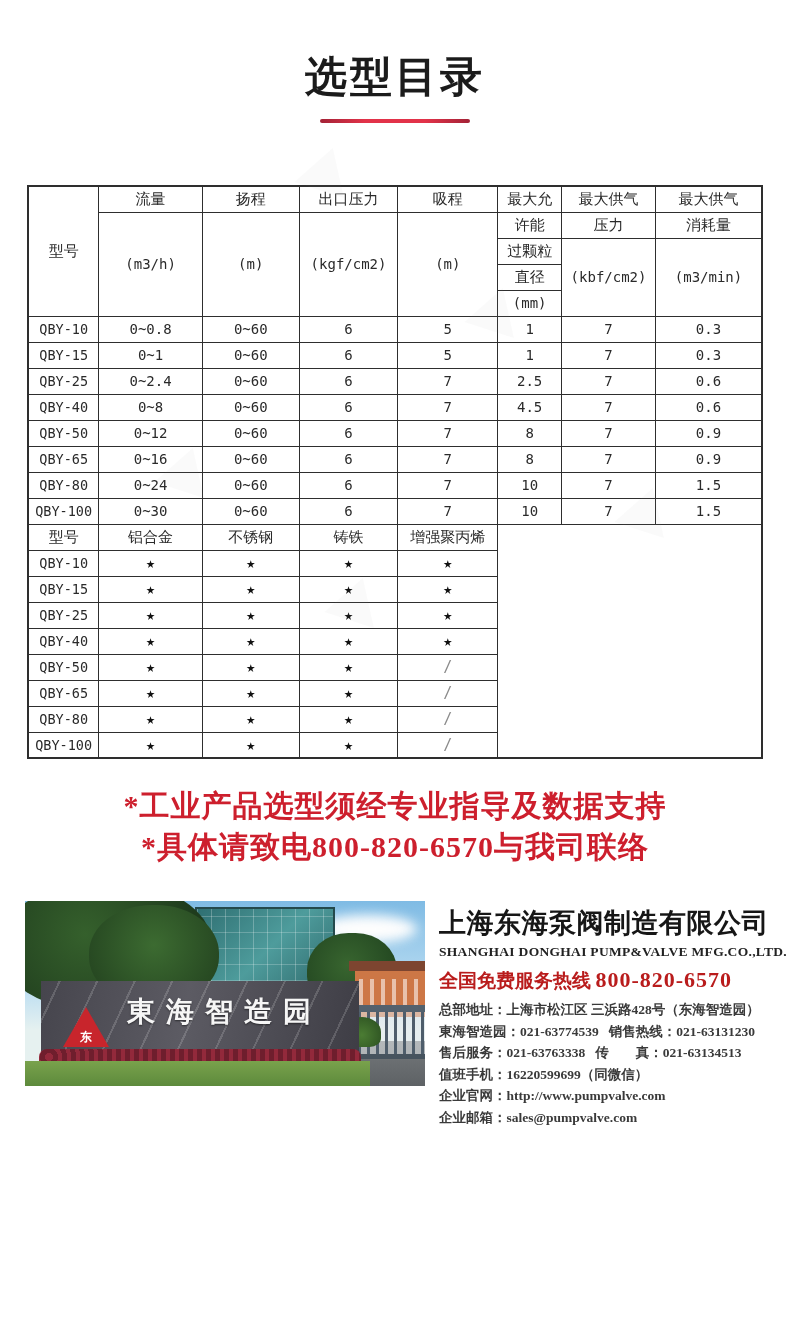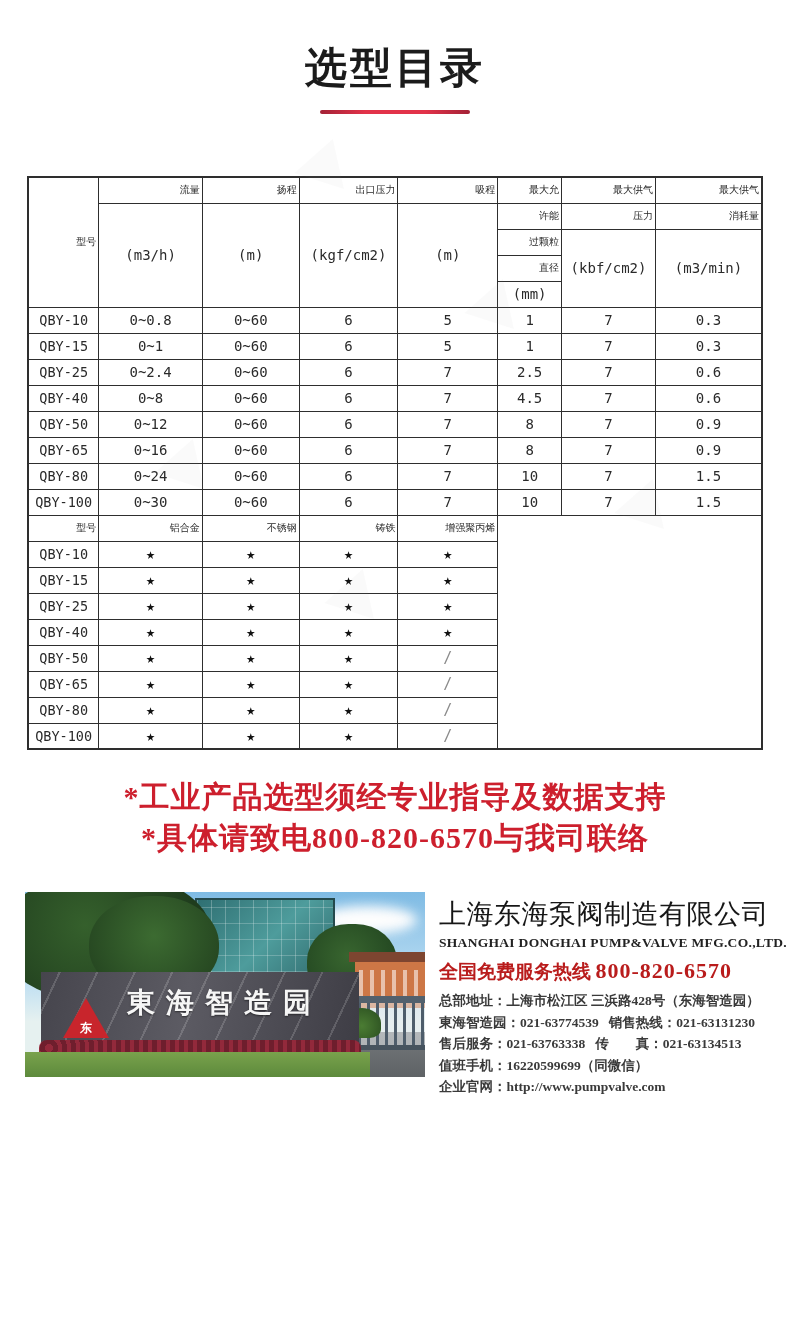--- a/index.html
+++ b/index.html
@@ -1,29 +1,29 @@
 <!DOCTYPE html>
 <html><head>
 <meta charset="utf-8">
 <style>
   * { margin:0; padding:0; box-sizing:border-box; }
   body { background:#ffffff; font-family:"Liberation Sans", sans-serif; }
-  .page { position:relative; width:790px; height:1168px; margin:8px auto; background:#fff; overflow:hidden; }
+  .page { position:relative; width:790px; height:1168px; margin:17px auto; background:#fff; overflow:hidden; }
 
   
   .wm { position:absolute; width:0; height:0; border-left:26px solid transparent; border-right:26px solid transparent; border-bottom:44px solid #9a9a9a; opacity:0.05; transform:rotate(18deg); }
 
   
   .title { margin-top:32px; text-align:center; font-size:42px; font-weight:bold; color:#1b1b1b; letter-spacing:3px; }
   .title-underline { width:150px; height:4px; margin:14px auto 0; border-radius:2px; background:linear-gradient(90deg,#a32236,#e23249 30%,#e23249 70%,#a32236); }
 
   
   table.spec { border-collapse:collapse; table-layout:fixed; width:736px; margin:62px 0 0 27px; border:2px solid #2e2e2e; font-family:"DejaVu Sans Mono", monospace; }
   table.spec td { border:1px solid #2e2e2e; text-align:center; vertical-align:middle; font-size:14px; color:#2a2a2a; height:26px; padding:1px 2px; overflow:hidden; }
-  table.spec td.hcell { font-size:10px;text-align:right; }
+  table.spec td.hcell { font-size:15px; }
   table.spec td.model { font-size:13.5px; }
   table.spec td.star { font-size:15px; color:#111; }
   table.spec td.slash { color:#8a8a8a; }
   table.spec td.empty-cell { background:#fff; }
 
   
   .note { margin:17px 0 0 30px; font-size:14px; color:#3c3c3c; letter-spacing:0.5px; }
 
   
   .banner { margin-top:26px; width:790px; height:96px; background:linear-gradient(100deg,#e63b4f 0%,#dc2039 55%,#e02a42 100%); display:flex; align-items:center; justify-content:center; }
@@ -56,21 +56,21 @@
   .ph-wall { left:16px; top:80px; width:318px; height:82px; background:linear-gradient(100deg,#46454d 0%,#5c5b63 45%,#3e3d45 100%); }
   .ph-wall::after { content:""; position:absolute; inset:0; background:repeating-linear-gradient(115deg,transparent 0 16px,rgba(255,255,255,0.16) 16px 18px,transparent 18px 34px); }
   .ph-logo { left:38px; top:106px; width:46px; height:40px; background:#c8252c; clip-path:polygon(50% 0,100% 100%,0 100%); z-index:3; display:flex; align-items:flex-end; justify-content:center; }
   .ph-logo span { color:#fff; font-size:12px; font-weight:bold; line-height:20px; }
   .ph-sign { left:102px; top:92px; z-index:3; color:#f6f6f6; font-size:28px; font-weight:bold; letter-spacing:11px; white-space:nowrap; text-shadow:0 1px 2px rgba(0,0,0,0.5); }
   .ph-hedge { left:14px; top:148px; width:322px; height:19px; background:repeating-radial-gradient(circle at 10px 8px,#93293b 0 4px,#6f1e2d 4px 9px); border-radius:8px 8px 0 0; z-index:4; }
   .ph-lawn { left:0; top:160px; width:345px; height:25px; background:linear-gradient(180deg,#79a24c,#5d8a3c); z-index:5; }
 
   
   .info { margin-left:14px; padding-top:4px; width:350px; }
-  .company-cn { font-size:27px; font-weight:normal; color:#161616; letter-spacing:0.5px; white-space:nowrap; }
+  .company-cn { font-size:27px; font-weight:bold; color:#161616; letter-spacing:0.5px; white-space:nowrap; }
   .company-en { font-family:"Liberation Serif", serif; font-size:13.5px; font-weight:bold; color:#222; margin-top:3px; letter-spacing:0.3px; white-space:nowrap; }
   .hotline { margin-top:7px; color:#b91c1c; font-weight:bold; white-space:nowrap; }
   .hotline .hl-label { font-size:19px; }
   .hotline .hl-number { font-size:22px; font-family:"Liberation Serif", serif; letter-spacing:1px; }
   .contacts { margin-top:5px; font-family:"Liberation Serif", serif; font-weight:bold; font-size:13.5px; color:#3a3a3a; }
   .contact-line { line-height:21.5px; white-space:nowrap; }
   .contact-line .val { margin-right:10px; }
   .contact-line .val:last-child { margin-right:0; }
 </style>
 </head>
@@ -324,17 +324,20 @@
         </div>
         <div class="contact-line">
           <span>售后服务：</span><span class="val">021-63763338</span><span>传　　真：</span><span class="val">021-63134513</span>
         </div>
         <div class="contact-line">
           <span>值班手机：</span><span class="val">16220599699（同微信）</span>
         </div>
         <div class="contact-line">
           <span>企业官网：</span><span class="val">http://www.pumpvalve.com</span>
         </div>
+        <div class="contact-line">
+          <span>企业邮箱：</span><span class="val">sales@pumpvalve.com</span>
+        </div>
       </div>
     </div>
 
   </div>
 </div>
 
 </body></html>

